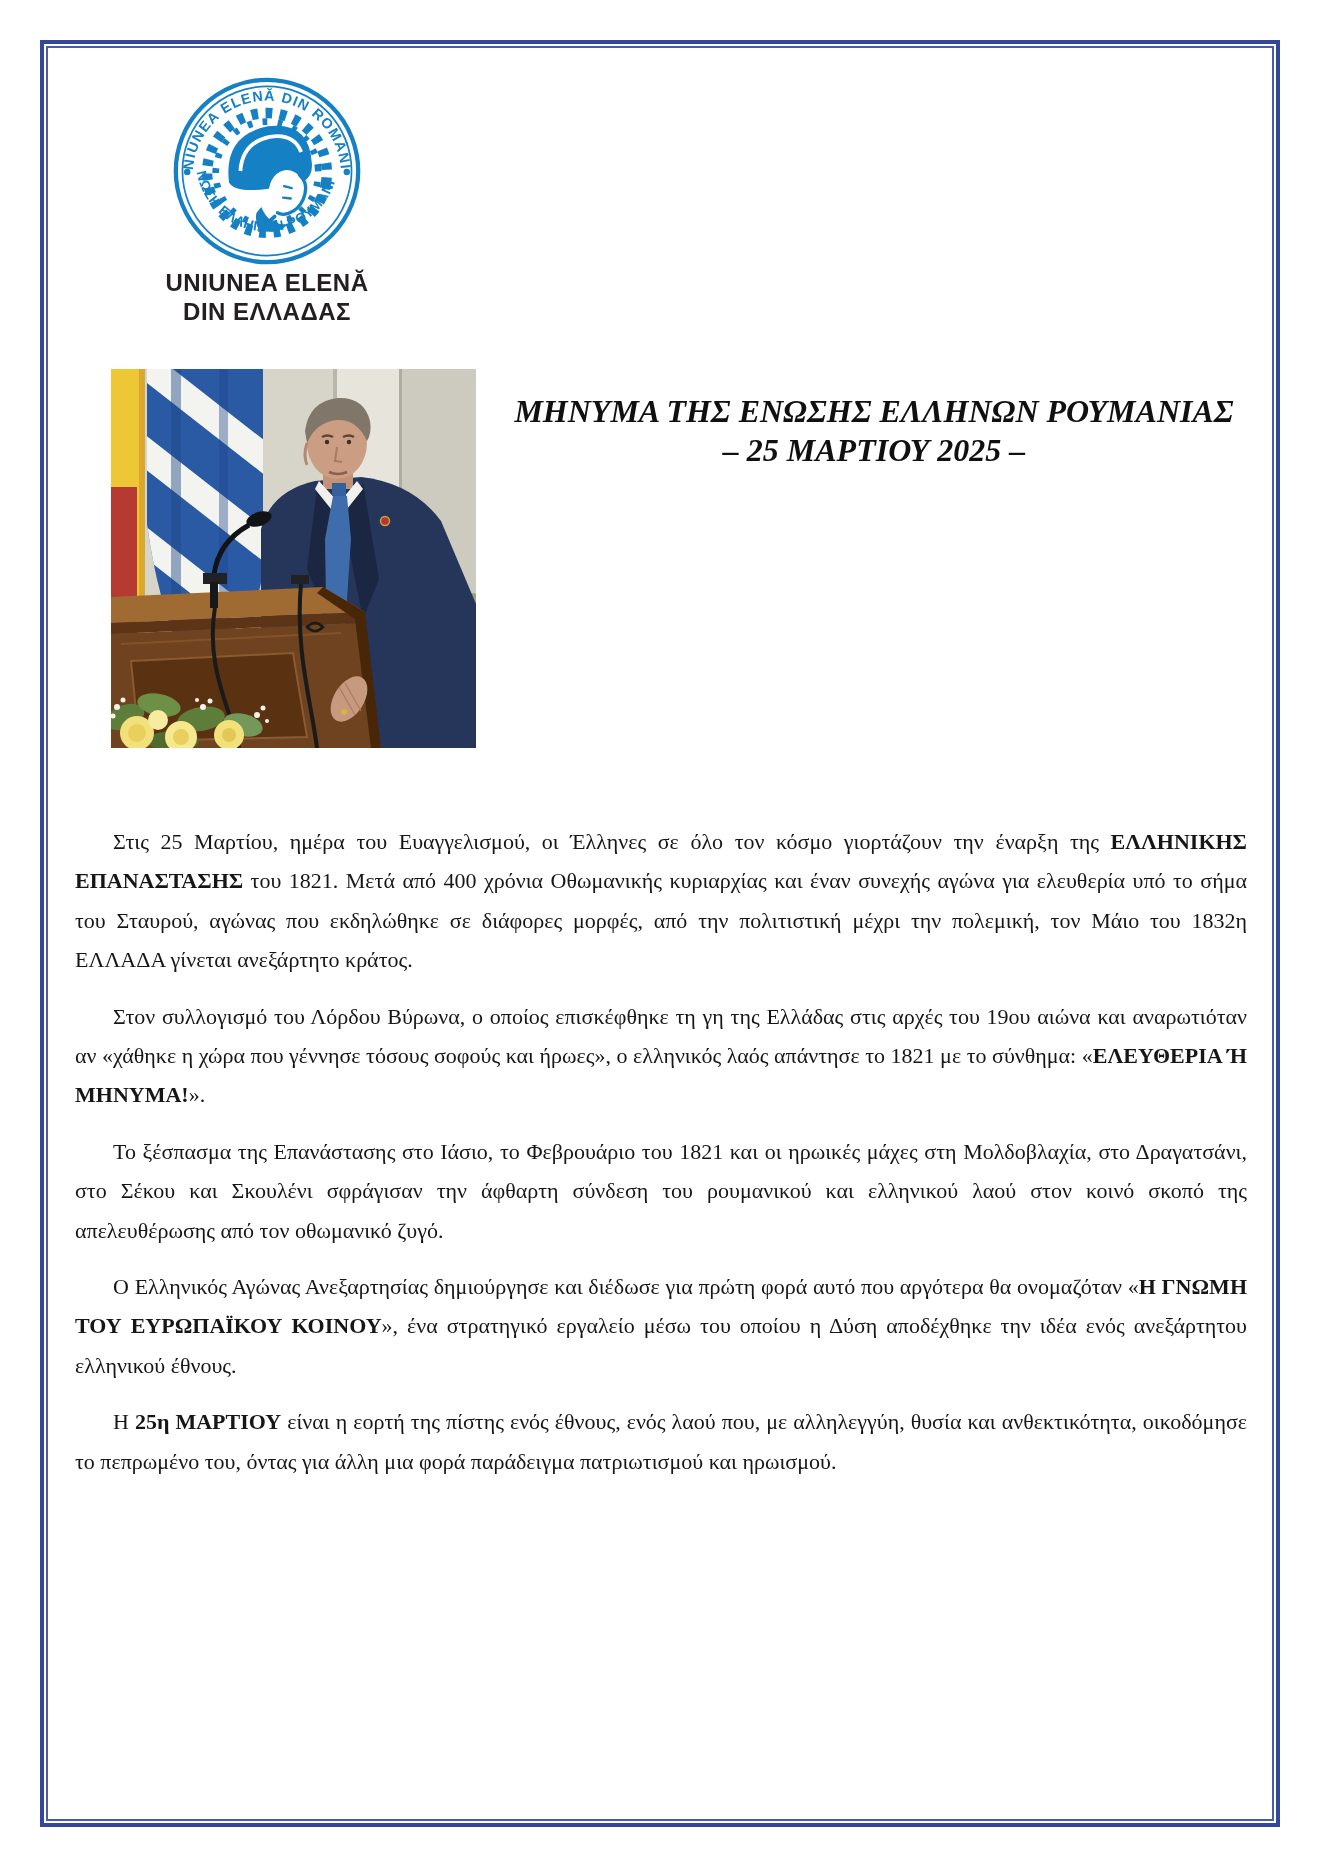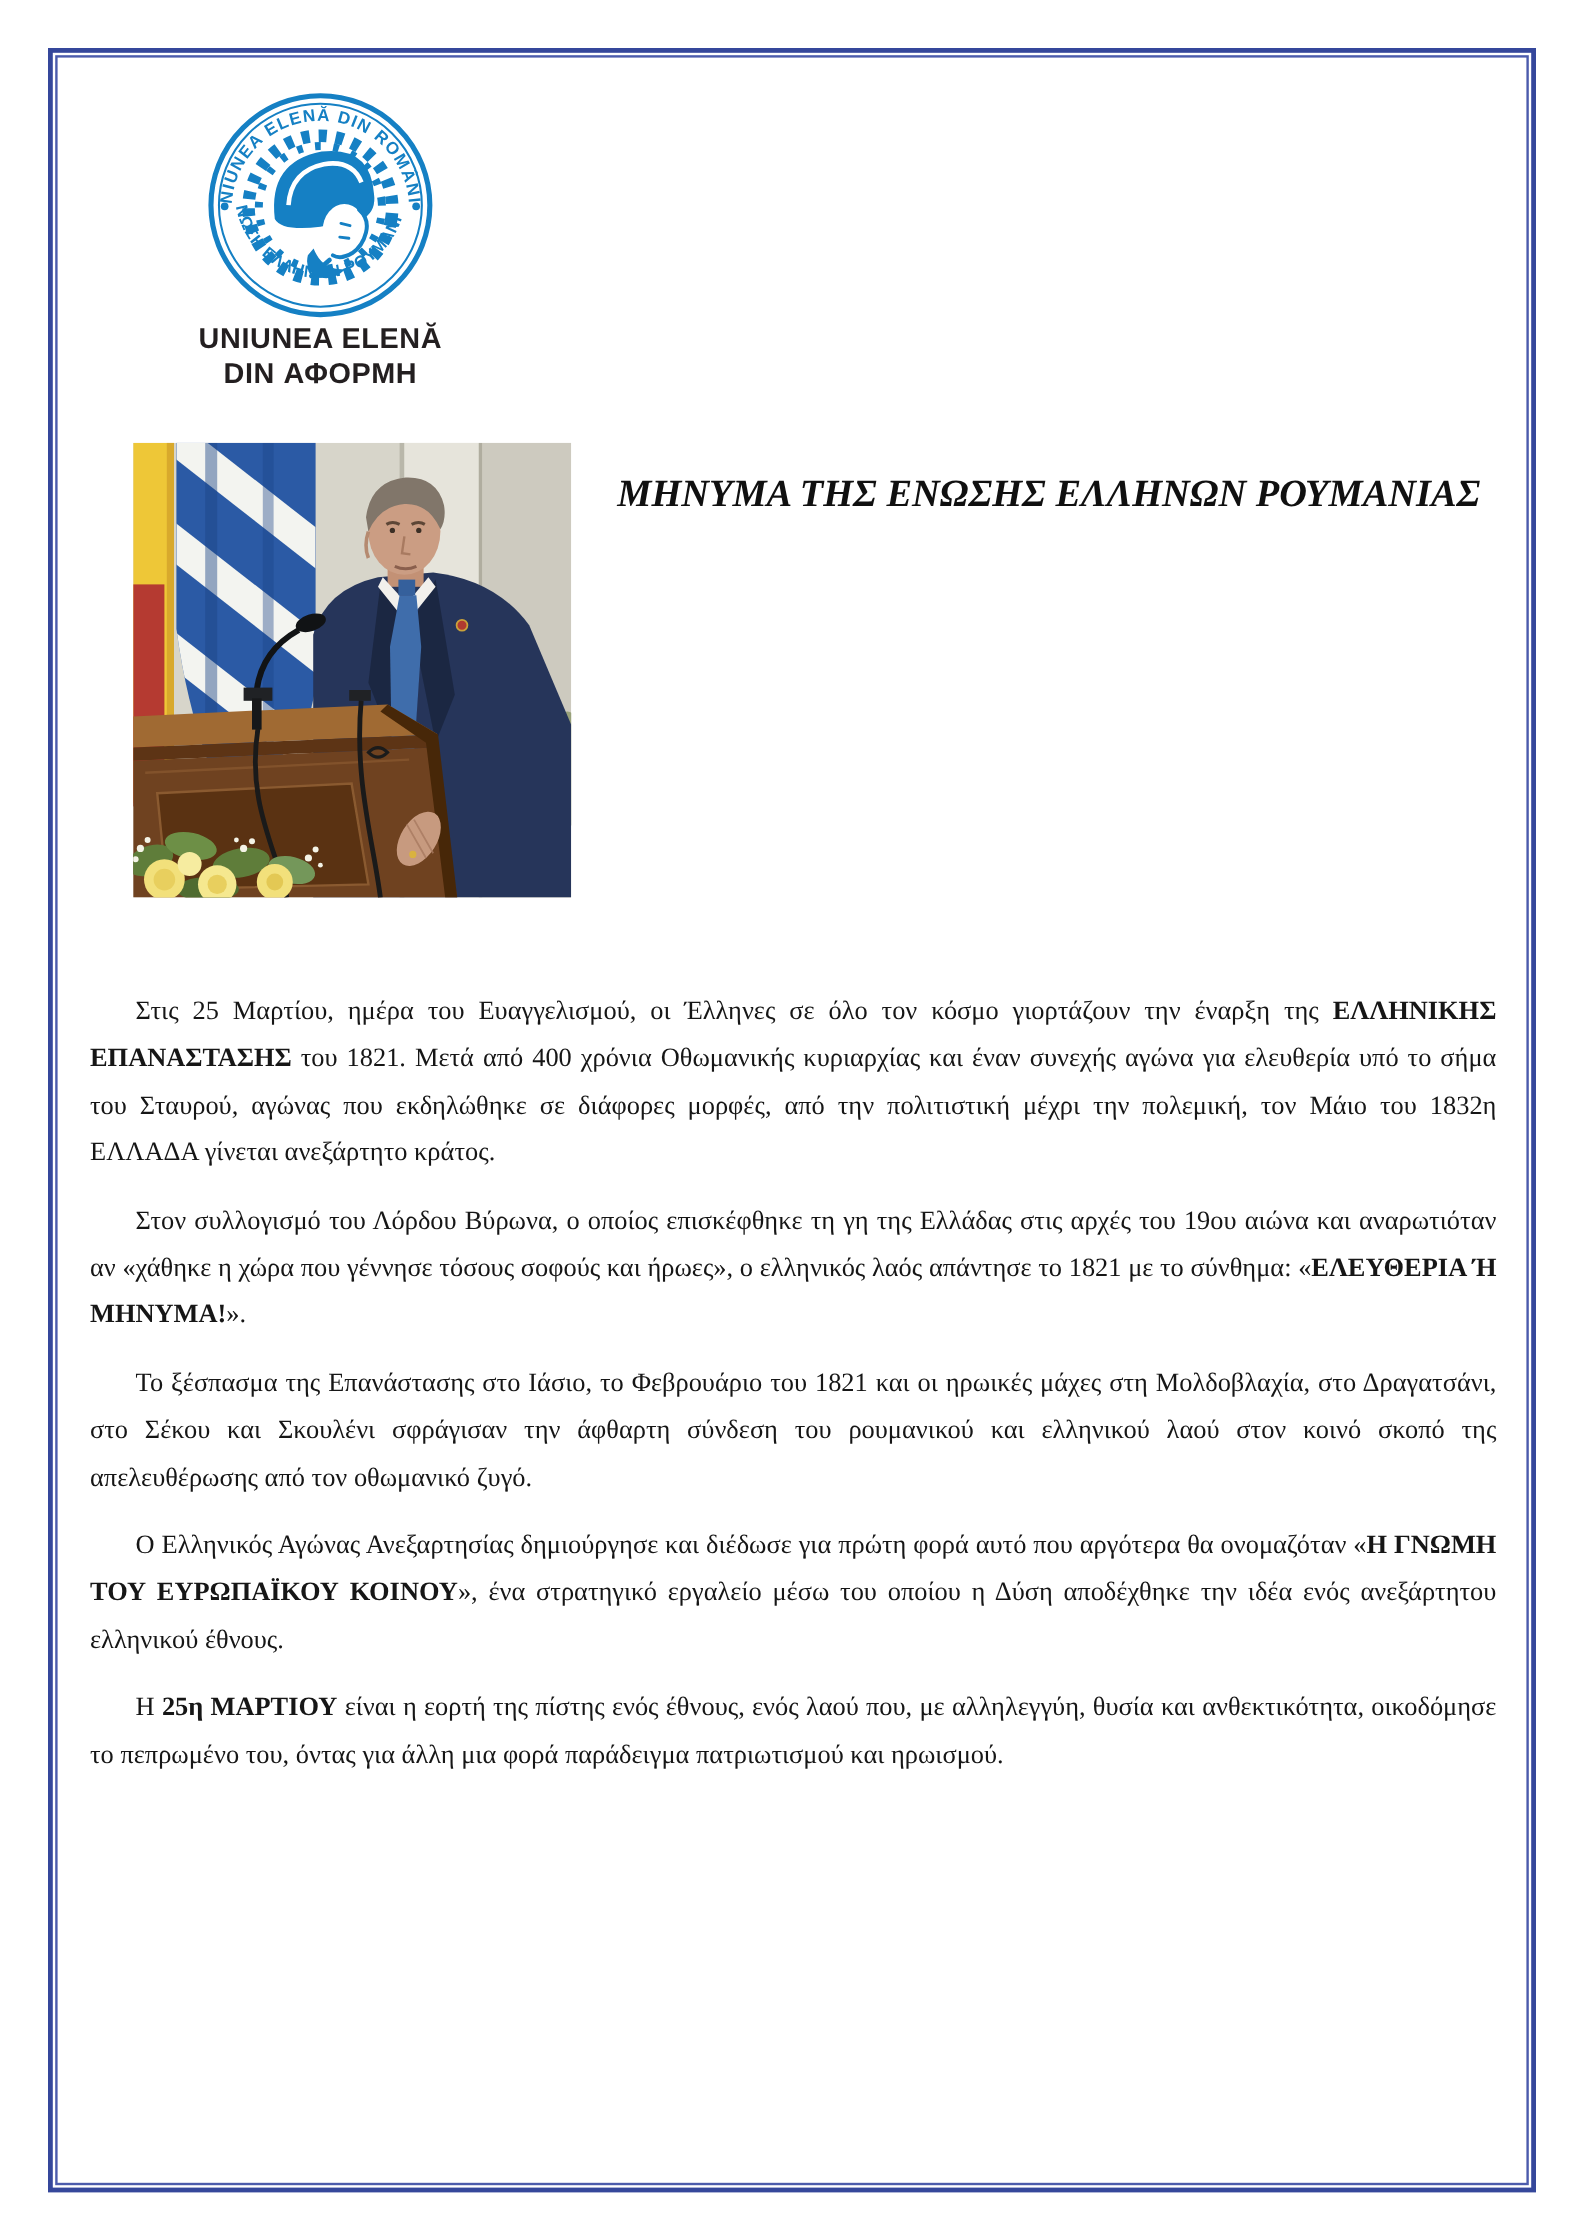--- a/index.html
+++ b/index.html
@@ -72,21 +72,21 @@
       <path d="M 72,100 Q 74,70 103,64 Q 128,60 136,80" fill="none" stroke="#ffffff" stroke-width="4"></path>
       <ellipse cx="121" cy="122" rx="19" ry="23" fill="#ffffff"></ellipse>
       <path d="M 134,104 Q 143,112 140,124 Q 137,136 128,142 Q 118,148 111,144" fill="none" stroke="#1580c4" stroke-width="3.5" stroke-linecap="round"></path>
       <path d="M 118,116 L 126,118 M 117,128 L 125,129" stroke="#1580c4" stroke-width="2.5" stroke-linecap="round"></path>
       <path d="M 94,138 Q 102,158 122,156 Q 110,168 96,162 Q 86,156 89,144 Z" fill="#1580c4"></path>
     </g>
   </svg>
 
   <div class="org-name">
     <div>UNIUNEA ELENĂ</div>
-    <div>DIN ΑΦΟΡΜΗ</div>
+    <div>DIN ΕΛΛΑΔΑΣ</div>
   </div>
 
   <svg class="photo-svg" viewBox="0 0 365 379" role="img" aria-label="speaker-at-podium-with-greek-and-romanian-flags">
     <rect x="0" y="0" width="365" height="379" fill="#d7d5ca"></rect>
     <rect x="222" y="0" width="4" height="379" fill="#b9b7aa"></rect>
     <rect x="226" y="0" width="62" height="379" fill="#e6e4db"></rect>
     <rect x="288" y="0" width="3" height="379" fill="#b0ad9f"></rect>
     <rect x="291" y="0" width="74" height="379" fill="#cdcabf"></rect>
 
     <g>
@@ -180,20 +180,21 @@
           <circle cx="86" cy="331" r="2"></circle>
         <circle cx="146" cy="346" r="3"></circle>
           <circle cx="152" cy="339" r="2.5"></circle>
           <circle cx="156" cy="352" r="2"></circle>
       </g>
     </g>
   </svg>
 
   <div class="title-block">
     <div>ΜΗΝΥΜΑ ΤΗΣ ΕΝΩΣΗΣ ΕΛΛΗΝΩΝ ΡΟΥΜΑΝΙΑΣ</div>
+    <div>– 25 ΜΑΡΤΙΟΥ 2025 –</div>
   </div>
 
   <div class="article">
       <p><span>Στις 25 Μαρτίου, ημέρα του Ευαγγελισμού, οι Έλληνες σε όλο τον κόσμο γιορτάζουν την έναρξη της </span><b>ΕΛΛΗΝΙΚΗΣ ΕΠΑΝΑΣΤΑΣΗΣ</b><span> του 1821. Μετά από 400 χρόνια Οθωμανικής κυριαρχίας και έναν συνεχής αγώνα για ελευθερία υπό το σήμα του Σταυρού, αγώνας που εκδηλώθηκε σε διάφορες μορφές, από την πολιτιστική μέχρι την πολεμική, τον Μάιο του 1832η ΕΛΛΑΔΑ γίνεται ανεξάρτητο κράτος.</span></p>
       <p><span>Στον συλλογισμό του Λόρδου Βύρωνα, ο οποίος επισκέφθηκε τη γη της Ελλάδας στις αρχές του 19ου αιώνα και αναρωτιόταν αν «χάθηκε η χώρα που γέννησε τόσους σοφούς και ήρωες», ο ελληνικός λαός απάντησε το 1821 με το σύνθημα: «</span><b>ΕΛΕΥΘΕΡΙΑ Ή ΜΗΝΥΜΑ!</b><span>».</span></p>
       <p><span>Το ξέσπασμα της Επανάστασης στο Ιάσιο, το Φεβρουάριο του 1821 και οι ηρωικές μάχες στη Μολδοβλαχία, στο Δραγατσάνι, στο Σέκου και Σκουλένι σφράγισαν την άφθαρτη σύνδεση του ρουμανικού και ελληνικού λαού στον κοινό σκοπό της απελευθέρωσης από τον οθωμανικό ζυγό.</span></p>
       <p><span>Ο Ελληνικός Αγώνας Ανεξαρτησίας δημιούργησε και διέδωσε για πρώτη φορά αυτό που αργότερα θα ονομαζόταν «</span><b>Η ΓΝΩΜΗ ΤΟΥ ΕΥΡΩΠΑΪΚΟΥ ΚΟΙΝΟΥ</b><span>», ένα στρατηγικό εργαλείο μέσω του οποίου η Δύση αποδέχθηκε την ιδέα ενός ανεξάρτητου ελληνικού έθνους.</span></p>
       <p><span>Η </span><b>25η ΜΑΡΤΙΟΥ</b><span> είναι η εορτή της πίστης ενός έθνους, ενός λαού που, με αλληλεγγύη, θυσία και ανθεκτικότητα, οικοδόμησε το πεπρωμένο του, όντας για άλλη μια φορά παράδειγμα πατριωτισμού και ηρωισμού.</span></p>
     </div>
 

